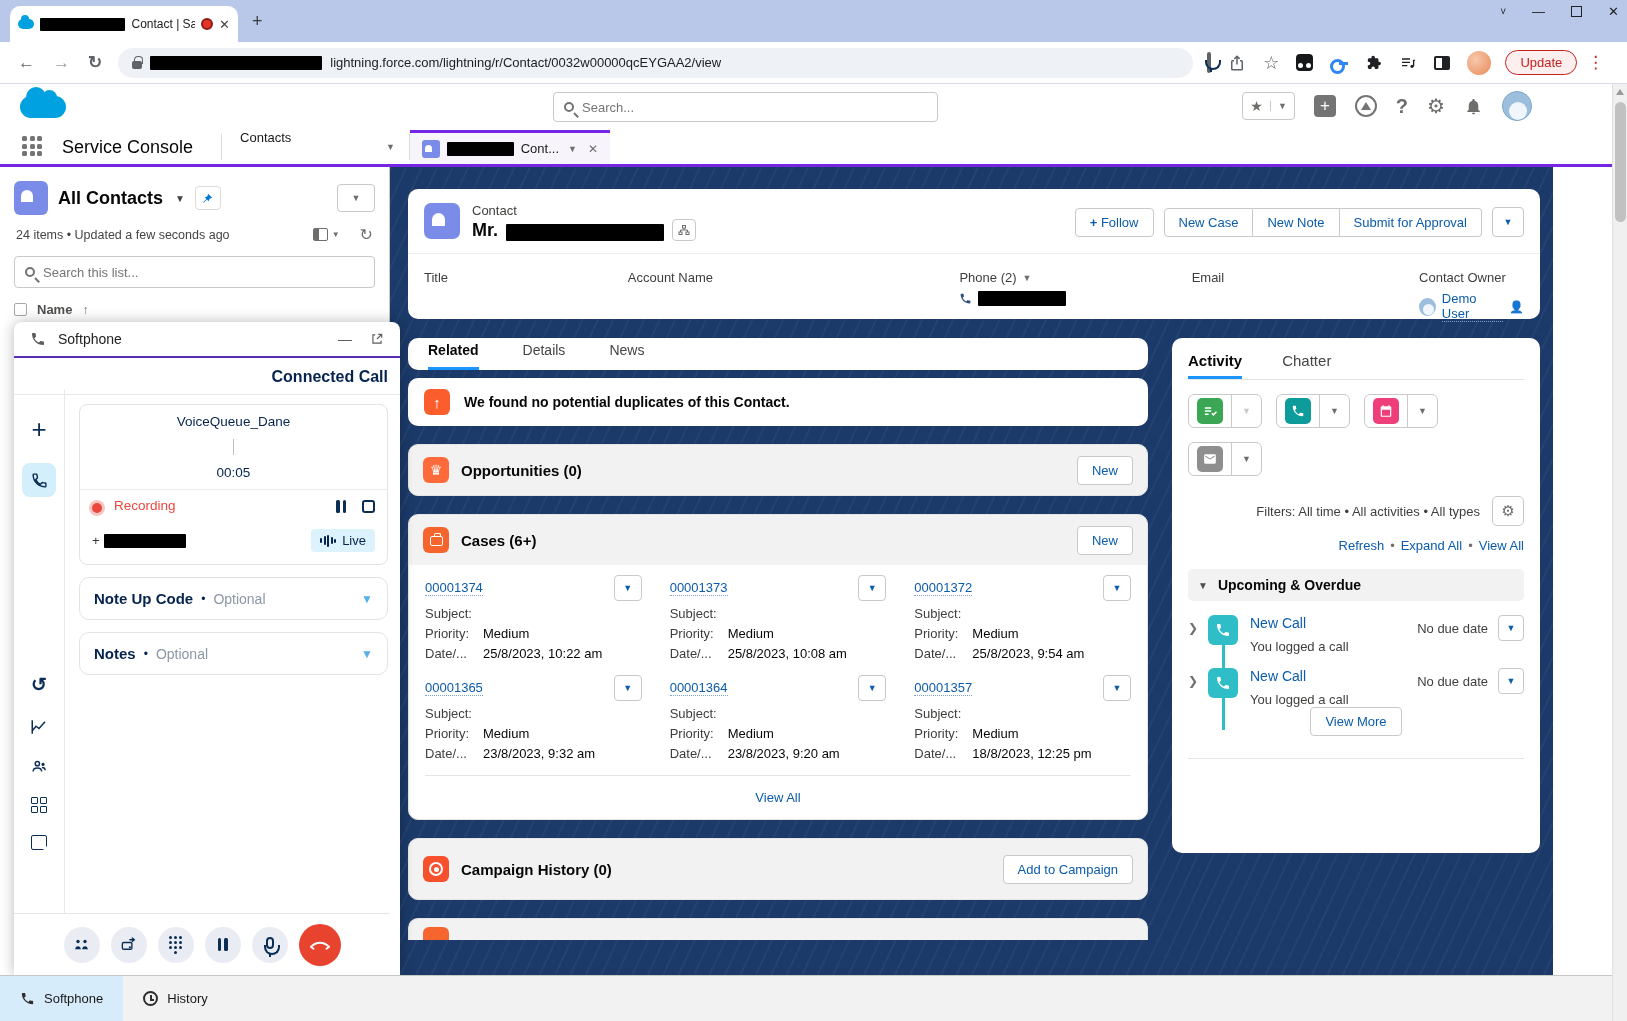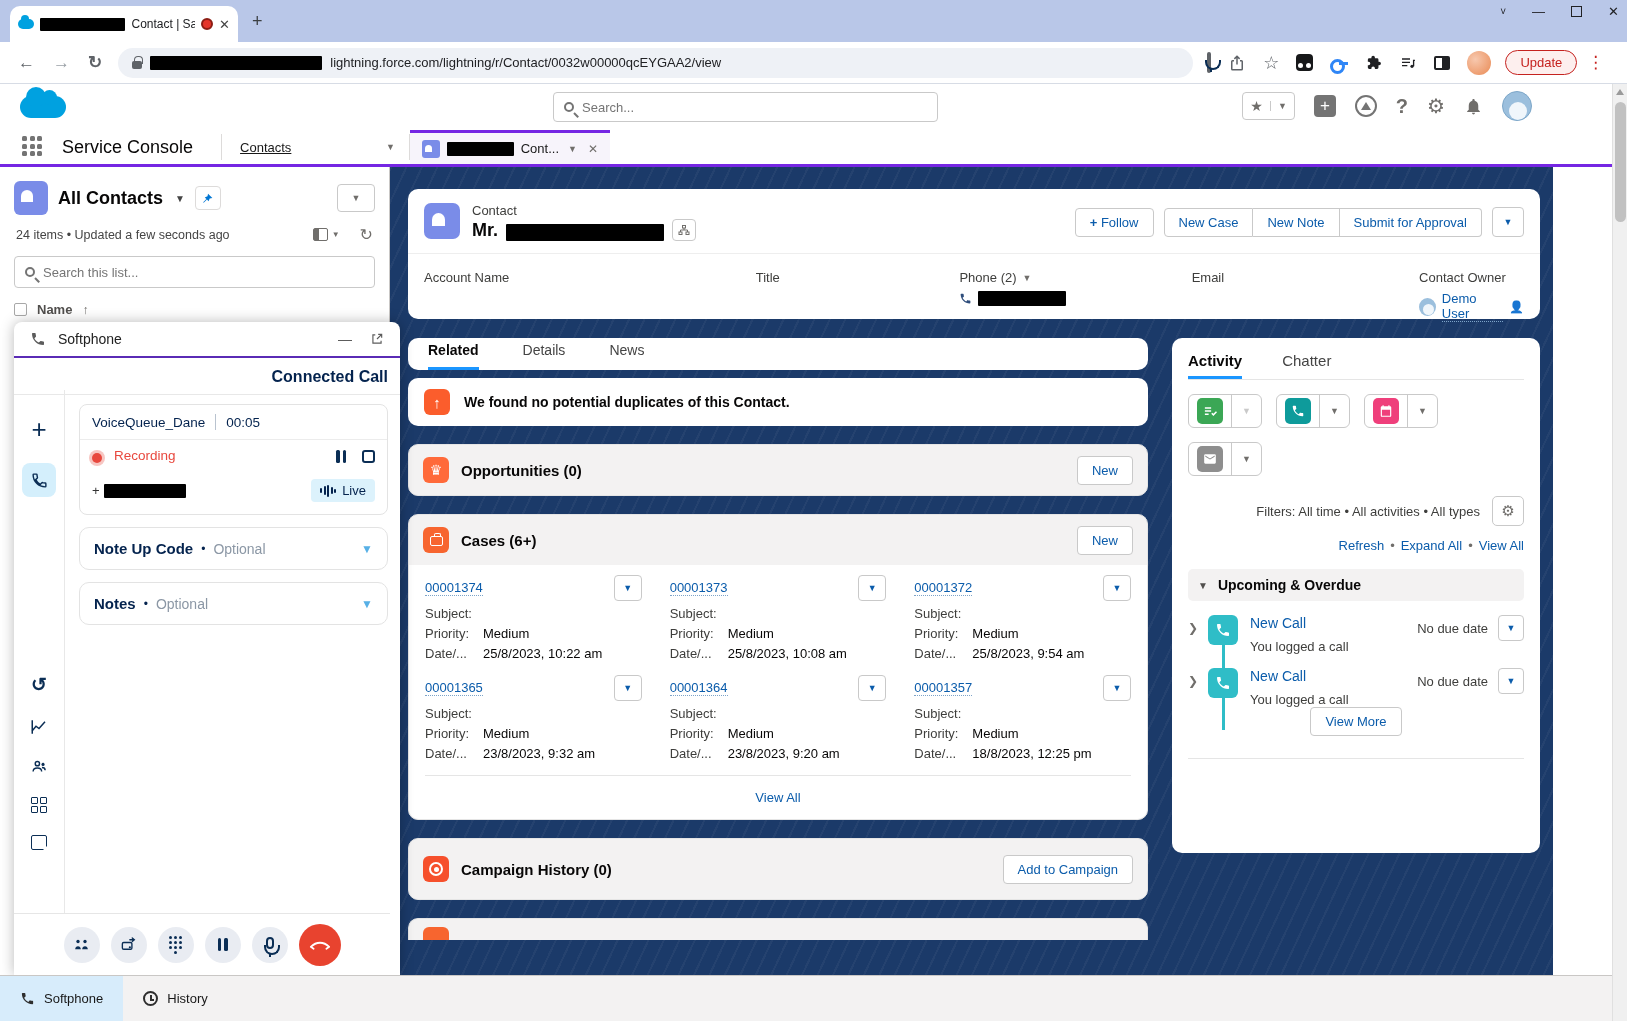--- a/index.html
+++ b/index.html
@@ -58,21 +58,21 @@
   .gear-glyph { font-size:20px; color:#706e6b; }
   .astro-avatar { width:30px; height:30px; border-radius:50%; background:#9bbfdd; position:relative; overflow:hidden; border:1px solid #7da7c9; }
   .astro-avatar::after { content:""; position:absolute; left:6px; top:10px; width:18px; height:18px; background:#f0f6fb; border-radius:50%; }
 
   
   .navbar { position:absolute; left:0; top:130px; width:1612px; height:37px; background:#fff; border-bottom:3px solid #7526e3; display:flex; align-items:stretch; }
   .waffle { width:22px; height:22px; display:grid; grid-template-columns:repeat(3,5px); grid-template-rows:repeat(3,5px); gap:2.5px; align-self:center; margin-left:22px; }
   .waffle span { background:#747474; border-radius:1.5px; }
   .app-name { font-size:18px; color:#080707; align-self:center; margin-left:18px; margin-right:28px; white-space:nowrap; }
   .nav-divider { width:1px; background:#dddbda; margin:4px 0; }
-  .nav-tab { display:flex; align-items:center; font-size:13px; color:#181818; padding:0 18px; gap:8px;text-decoration:underline; }
+  .nav-tab { display:flex; align-items:flex-start; font-size:13px; color:#181818; padding:0 18px; gap:8px; }
   .nav-tab-contacts { width:150px; }
   .nav-chevron { font-size:9px; color:#706e6b; padding:0 14px; align-self:center; }
   .record-tab { display:flex; align-items:center; gap:7px; background:#f7f4fb; border-top:3px solid #7526e3; padding:0 12px; width:200px; }
   .mini-contact-icon { width:18px; height:18px; background:#7a8ce8; border-radius:3px; position:relative; flex:0 0 auto; }
   .mini-contact-icon::after { content:""; position:absolute; left:3px; top:5px; width:7px; height:7px; background:#fff; border-radius:50% 50% 0 0; }
   .record-tab .x { margin-left:2px; color:#706e6b; font-size:12px; }
 
   
   .leftpanel { position:absolute; left:0; top:167px; width:390px; height:808px; background:#fff; border-right:1px solid #c9c7c5; }
   .lv-head { display:flex; align-items:center; padding:14px 14px 0 14px; gap:10px; }
@@ -105,21 +105,21 @@
   .rail-group-bottom { margin-top:176px; display:flex; flex-direction:column; gap:22px; align-items:center; color:#0b2e55; }
   .rail-hist { font-size:19px; font-weight:bold; }
   .grid4 { width:16px; height:16px; display:grid; grid-template-columns:7px 7px; grid-template-rows:7px 7px; gap:2px; }
   .grid4 span { border:1.6px solid #0b2e55; border-radius:1px; }
   .note-glyph { width:16px; height:15px; border:1.8px solid #0b2e55; border-radius:2px; position:relative; }
   .note-glyph::after { content:""; position:absolute; right:-2px; bottom:-2px; width:0; height:0; border-left:6px solid transparent; border-bottom:6px solid #fff; }
   .dm-avatar { position:absolute; bottom:8px; left:9px; width:33px; height:33px; background:#f6cfe3; border-radius:50%; color:#9c3a66; font-size:12px; font-weight:bold; display:flex; align-items:center; justify-content:center; }
   .dm-avatar::after { content:""; position:absolute; right:-1px; bottom:0; width:10px; height:10px; background:#e5352b; border-radius:50%; border:1.5px solid #fff; }
   .sp-main { position:absolute; left:51px; top:68px; right:0; bottom:0; padding:14px 12px 0 14px; }
   .call-card { border:1px solid #e3e3e3; border-radius:8px; overflow:hidden; }
-  .call-row1 { display:flex; align-items:center; gap:10px; padding:9px 12px; border-bottom:1px solid #ececec; font-size:13.5px; color:#04234e; }
+  .call-row1 { display:flex; align-items:center; gap:10px; padding:9px 12px; border-bottom:1px solid #ececec; font-size:13.5px; color:#04234e;flex-direction:column; }
   .call-sep { width:1px; height:16px; background:#b9c3cf; }
   .call-row2 { display:flex; align-items:flex-end; gap:8px; padding:8px 12px; }
   .dot-red { width:10px; height:10px; background:#e8483e; border-radius:50%; box-shadow:0 0 0 3px #f7c6c2; }
   .rec-label { color:#e8483e; font-size:13.5px; margin-left:4px; }
   .call-row2 .right { margin-left:auto; display:flex; gap:16px; align-items:center; }
   .pause-glyph { display:flex; gap:3px; }
   .pause-glyph i { width:3.5px; height:13px; background:#0b2e55; border-radius:1.5px; }
   .stop-glyph { width:13px; height:13px; border:2px solid #0b2e55; border-radius:3px; }
   .call-row3 { display:flex; align-items:center; gap:4px; padding:8px 12px 12px 12px; font-size:13px; color:#333; }
   .call-row3 .right { margin-left:auto; }
@@ -417,25 +417,25 @@
         <button class="btn"><span style="color:#0b5cab;font-weight:bold;">+</span> <span>Follow</span></button>
         <div class="btn-group">
           <button class="btn">New Case</button>
           <button class="btn">New Note</button>
           <button class="btn">Submit for Approval</button>
         </div>
         <span class="dd-btn">▼</span>
       </div>
     </div>
     <div class="rc-fields">
+      <div class="rc-field f-title">
+          <div class="flabel">Title</div>
+        </div>
       <div class="rc-field f-account">
           <div class="flabel">Account Name</div>
-        </div>
-      <div class="rc-field f-title">
-          <div class="flabel">Title</div>
         </div>
       <div class="rc-field f-phone">
         <div class="flabel">
             <span>Phone (2)</span>
             <span class="chev9">▼</span>
           </div>
         <div style="display:flex;align-items:center;gap:6px;">
           <svg width="13" height="13" viewBox="0 0 24 24" fill="#2e4d7b">
               <path d="M6.6 10.8c1.5 3 3.6 5.1 6.6 6.6l2.2-2.2c.3-.3.7-.4 1-.2 1.1.4 2.3.6 3.6.6.6 0 1 .4 1 1V20c0 .6-.4 1-1 1C10.6 21 3 13.4 3 4c0-.6.4-1 1-1h3.5c.6 0 1 .4 1 1 0 1.2.2 2.4.6 3.6.1.3 0 .7-.2 1l-2.3 2.2z"></path>
             </svg>

